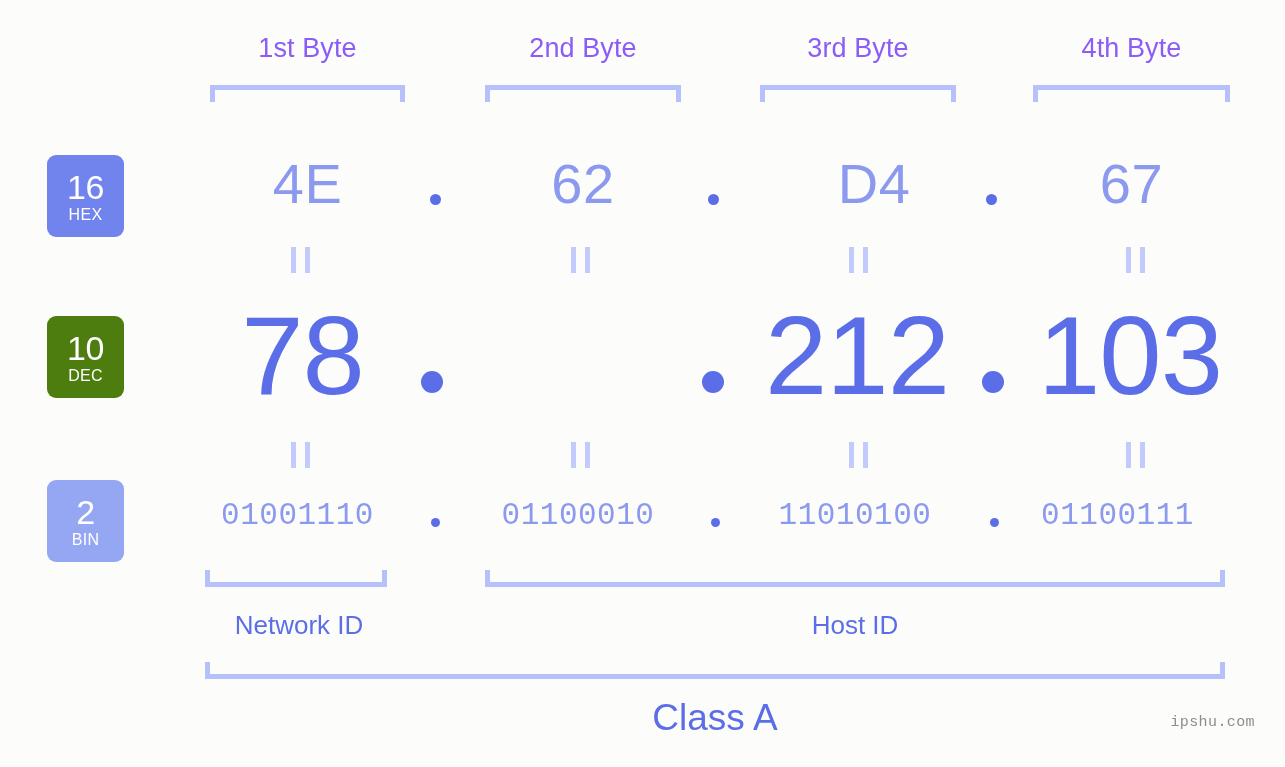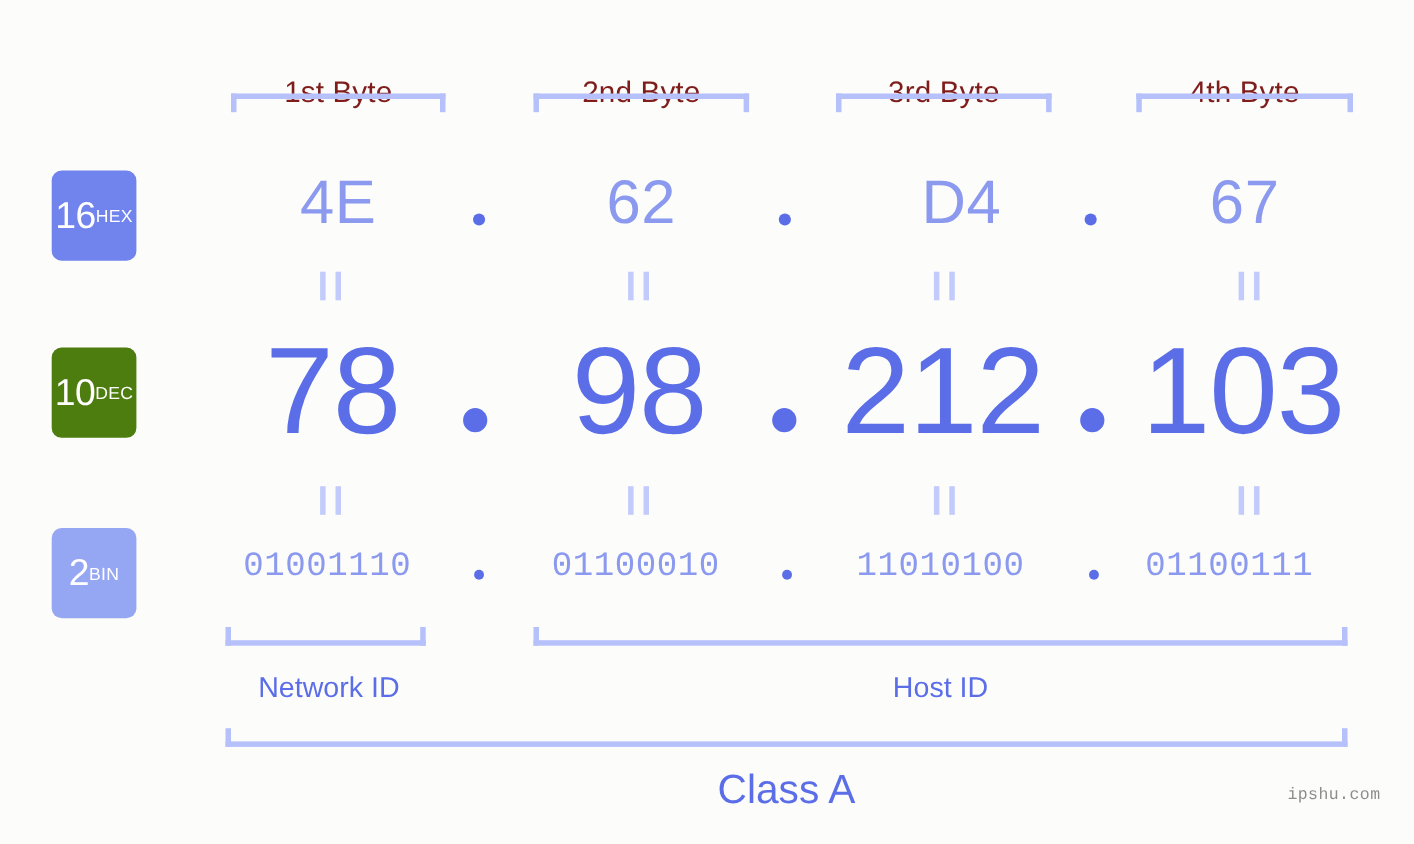--- a/index.html
+++ b/index.html
@@ -19,26 +19,25 @@
     position: relative;
     width: 1285px;
     height: 767px;
   }
 
   
   .byte-label {
     position: absolute;
     top: 33px;
     font-size: 27px;
-    color: #7f1d1d;
+    color: #8b5cf6;
     text-align: center;
     letter-spacing: 0.1px;
     white-space: nowrap;
     font-family: "Liberation Sans", sans-serif;
-    margin-top: 36px;
   }
 
   
   .bracket-top {
     position: absolute;
     top: 85px;
     height: 17px;
     border-top: 5px solid #b6c0fb;
     border-left: 5px solid #b6c0fb;
     border-right: 5px solid #b6c0fb;
@@ -46,21 +45,21 @@
   }
 
   
   .badge {
     position: absolute;
     left: 47px;
     width: 77px;
     height: 82px;
     border-radius: 9px;
     display: flex;
-    flex-direction: row;
+    flex-direction: column;
     align-items: center;
     justify-content: center;
     color: #ffffff;
     line-height: 1;
   }
   .badge .num {
     font-size: 34px;
     font-weight: 400;
     letter-spacing: -0.5px;
   }
@@ -218,21 +217,20 @@
       <span></span>
   </div>
 
   <div class="badge badge-dec">
     <span class="num">10</span>
     <span class="nm">DEC</span>
   </div>
 
   <div class="val dec-val" style="left:205px; width:195px;">78</div>
   <div class="dot dot-dec" style="left:421px;"></div>
-  <div class="val dec-val" style="left:483px; width:196px;">98</div>
   <div class="dot dot-dec" style="left:702px;"></div>
   <div class="val dec-val" style="left:757px; width:200px;">212</div>
   <div class="dot dot-dec" style="left:982px;"></div>
   <div class="val dec-val" style="left:1030px; width:200px;">103</div>
 
   <div class="eq eq-2" style="left:291px;">
     <span></span>
       <span></span>
   </div>
   <div class="eq eq-2" style="left:571px;">

